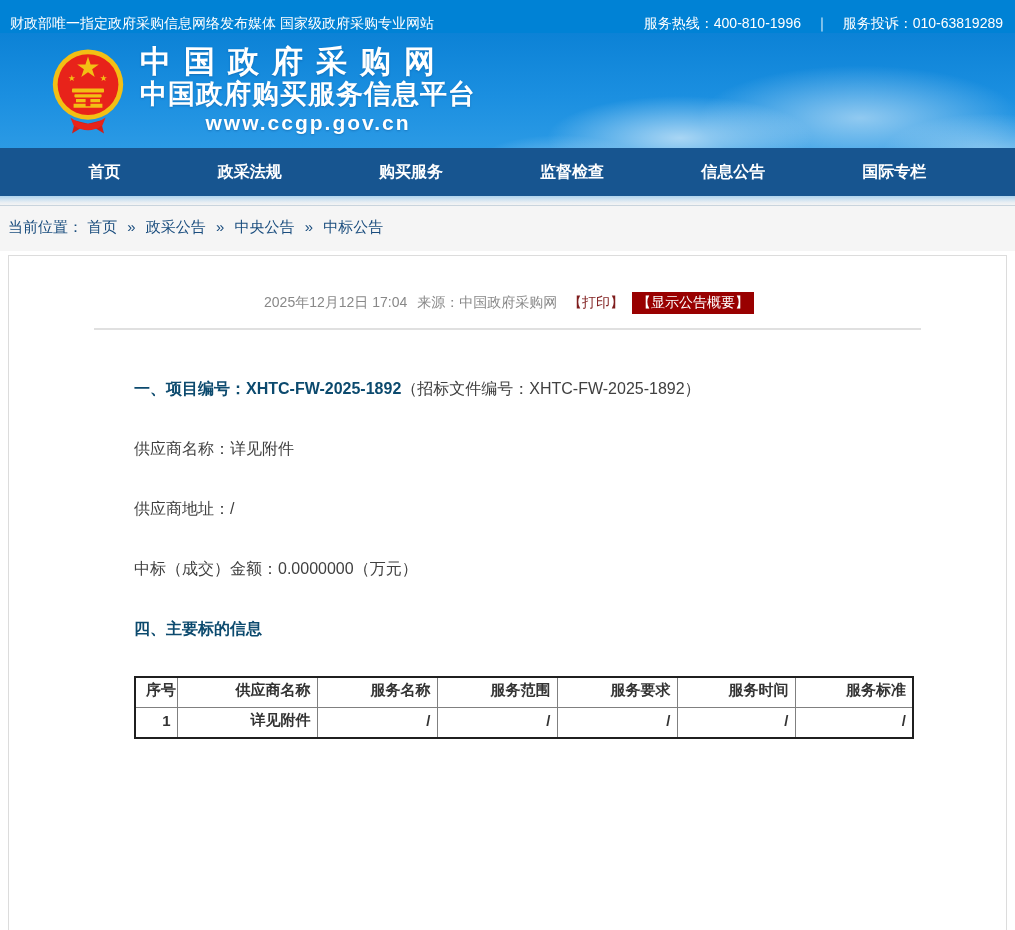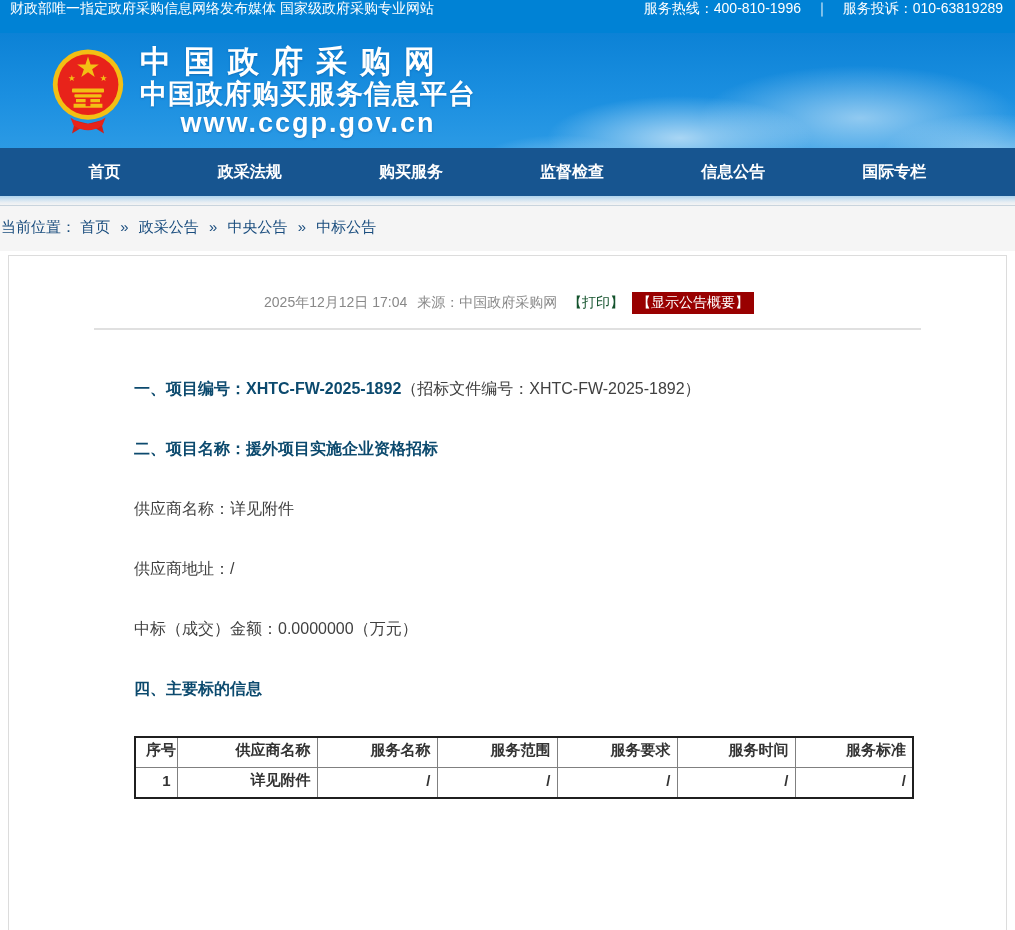--- a/index.html
+++ b/index.html
@@ -1,64 +1,64 @@
 <!DOCTYPE html>
 <html><head>
 <meta charset="utf-8">
 <style>
   * { margin:0; padding:0; box-sizing:border-box; }
   html,body { width:1015px; height:930px; overflow:hidden;
     font-family:"Liberation Sans","DejaVu Sans",sans-serif; background:#fff; }
 
   
   .topbar { height:33px; background:#0082d5; color:#fff; display:flex;
-    align-items:flex-start; justify-content:space-between; padding:0 10px 0 10px;
+    align-items:flex-end; justify-content:space-between; padding:0 10px 0 10px;
     font-size:14px;gap:20px; }
   .topbar-right { display:flex; align-items:center; gap:14px; padding-right:2px; }
 
   
   .header { height:115px; position:relative;
     background:
       radial-gradient(ellipse 190px 60px at 680px 105px, rgba(255,255,255,.60), rgba(255,255,255,0) 70%),
       radial-gradient(ellipse 230px 75px at 860px 85px,  rgba(255,255,255,.50), rgba(255,255,255,0) 70%),
       radial-gradient(ellipse 150px 55px at 990px 120px, rgba(255,255,255,.45), rgba(255,255,255,0) 72%),
       radial-gradient(ellipse 120px 40px at 560px 130px, rgba(255,255,255,.35), rgba(255,255,255,0) 70%),
       radial-gradient(ellipse 100px 30px at 60px 140px,  rgba(255,255,255,.22), rgba(255,255,255,0) 70%),
       linear-gradient(180deg,#0c82d6 0%,#1b8fe0 55%,#2b9ae5 100%);
     display:flex; align-items:center; }
   .logo-wrap { display:flex; align-items:center; padding-left:18px; gap:12px;margin-left:30px; }
   .emblem { width:80px; height:88px; flex:0 0 auto; }
   .site-text { color:#fff; font-weight:bold; text-shadow:0 1px 2px rgba(0,60,120,.35); }
   .site-name { font-size:31px; letter-spacing:13px; line-height:34px; white-space:nowrap; }
   .site-sub  { font-size:27px; letter-spacing:1px; line-height:31px; white-space:nowrap; }
-  .site-url  { font-size:27px; letter-spacing:2px; text-align:center; line-height:26px; }
+  .site-url  { font-size:21px; letter-spacing:2px; text-align:center; line-height:26px; }
 
   
   .nav { height:48px; background:#175590; display:flex; align-items:center;
     justify-content:space-around; padding:0 40px; }
   .nav-item { color:#fff; font-size:16px; font-weight:bold; text-decoration:none;
     padding:6px 14px; cursor:pointer; white-space:nowrap; }
   .nav-strip { height:10px;
     background:linear-gradient(180deg,#aed3ee 0%,#e8eef3 70%,#f4f4f4 100%);
     border-bottom:1px solid #c9d4dd; }
 
   
-  .crumb-row { background:#f5f5f5; padding:12px 0 14px 1px; font-size:15px;
+  .crumb-row { background:#f5f5f5; padding:12px 0 14px 8px; font-size:15px;
     color:#1a4d7e; }
   .crumb-row a { color:#1a4d7e; text-decoration:none; cursor:pointer; }
   .crumb-sep { margin:0 6px; color:#1a4d7e; }
 
   
   .panel { margin:4px 8px 0 8px; background:#fff; border:1px solid #dcdcdc;
     min-height:680px; padding-bottom:20px; }
   .art-title { text-align:center; font-size:22px; font-weight:bold; color:#333;
     padding:56px 40px 0 40px; line-height:30px; }
   .meta { text-align:center; margin-top:36px; font-size:14px; color:#888; }
   .meta .piece { margin:12px 3px; }
-  .print-btn { color:#14532d; cursor:pointer; text-decoration:none; margin:0 4px; }
+  .print-btn { color:#7f1d1d; cursor:pointer; text-decoration:none; margin:0 4px; }
   .summary-btn { background:#990000; color:#fff; padding:2px 5px; margin-left:0;
     cursor:pointer; text-decoration:none; display:inline-block; }
   .divider { border:none; border-top:2px solid #e0e0e0; margin:14px 85px 0 85px; }
 
   .body-copy { padding:10px 90px 0 125px; font-size:16px; color:#404040; }
   .para { margin-top:38px; line-height:22px; }
   .para b { color:#0c4a6e; }
 
   
   .info-table { border-collapse:collapse; margin-top:36px; table-layout:fixed;
@@ -132,21 +132,20 @@
   <div class="meta">
     <span class="piece">2025年12月12日 17:04</span>
     <span class="piece">来源：中国政府采购网</span>
     <a class="print-btn">【打印】</a>
     <a class="summary-btn">【显示公告概要】</a>
   </div>
   <hr class="divider">
 
   <div class="body-copy">
     <p class="para"><b>一、项目编号：XHTC-FW-2025-1892</b><span>（招标文件编号：XHTC-FW-2025-1892）</span></p>
-    <p class="para"><b>二、项目名称：援外项目实施企业资格招标</b><span></span></p>
     <p class="para"><b></b><span>供应商名称：详见附件</span></p>
     <p class="para"><b></b><span>供应商地址：/</span></p>
     <p class="para"><b></b><span>中标（成交）金额：0.0000000（万元）</span></p>
     <p class="para"><b>四、主要标的信息</b><span></span></p>
 
     <table class="info-table">
       <colgroup>
         <col class="col-seq">
           <col class="col-sup">
           <col class="col-n1">

